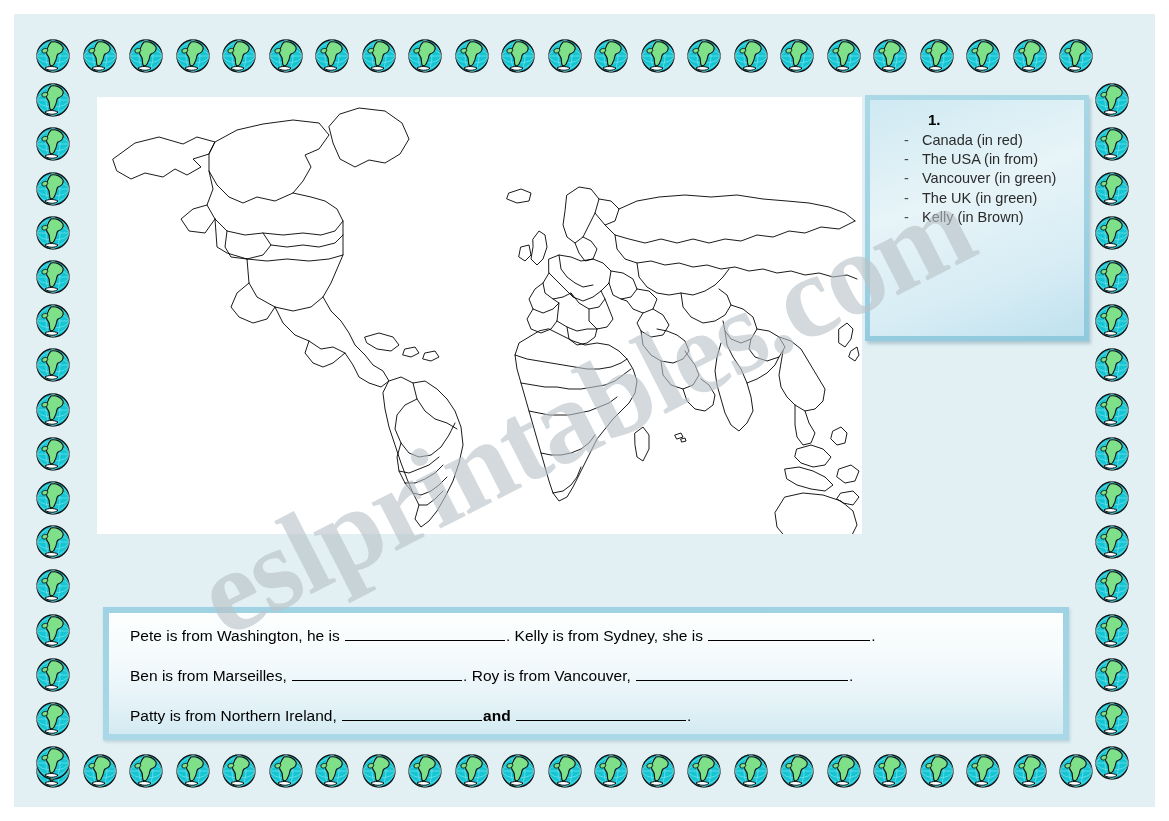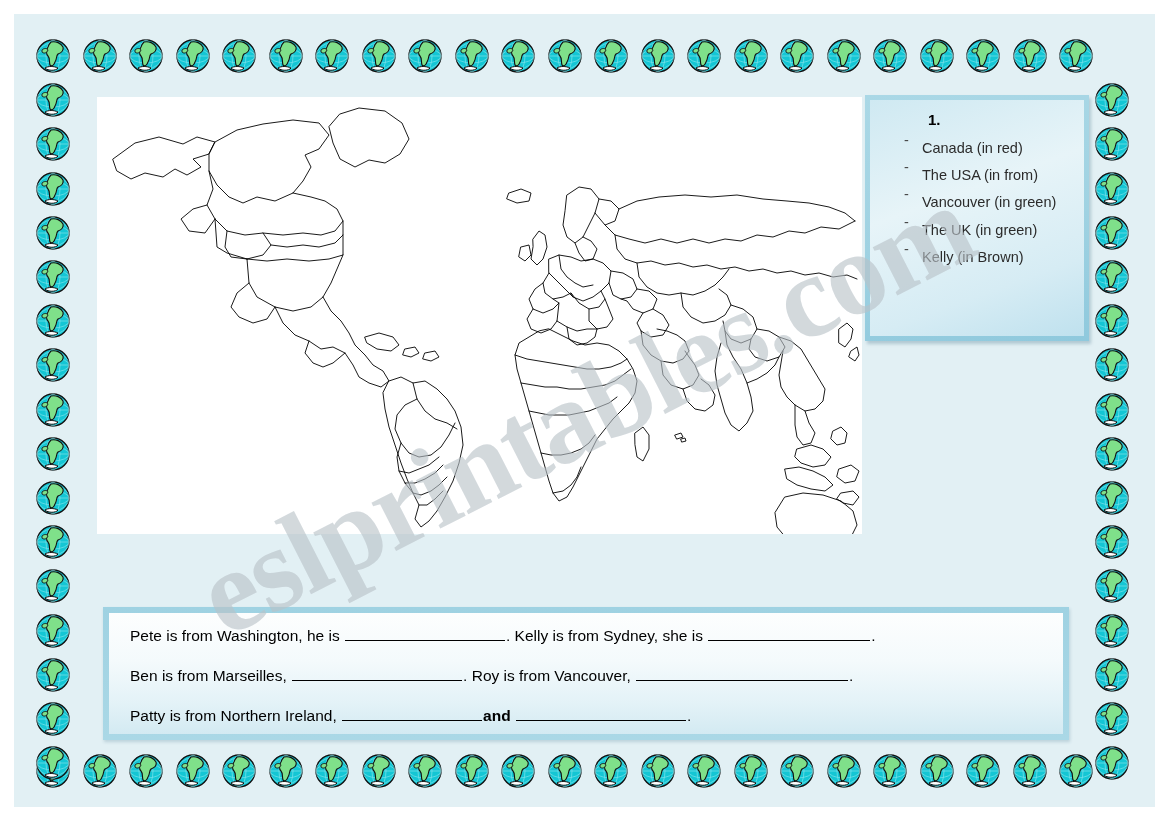--- a/index.html
+++ b/index.html
@@ -107,21 +107,21 @@
   .instr-title .txt { flex: 1; }
   .instr-list { margin: 2px 0 0 0; padding: 0; list-style: none; }
   .instr-list li {
     display: flex;
     font-size: 14.5px;
     color: #2b2b2b;
     line-height: 1.32;
     margin-left: 24px;
   }
   .instr-list li .dash { width: 18px; flex: 0 0 18px; color: #4a4a4a; }
-  .instr-list li .label { flex: 1; margin-top: 8px; }
+  .instr-list li .label { flex: 1; }
 
   
   .ex2-bar {
     position: absolute;
     left: 103px;
     top: 552px;
     width: 585px;
     height: 38px;
     z-index: 12;
     background: linear-gradient(to bottom,

